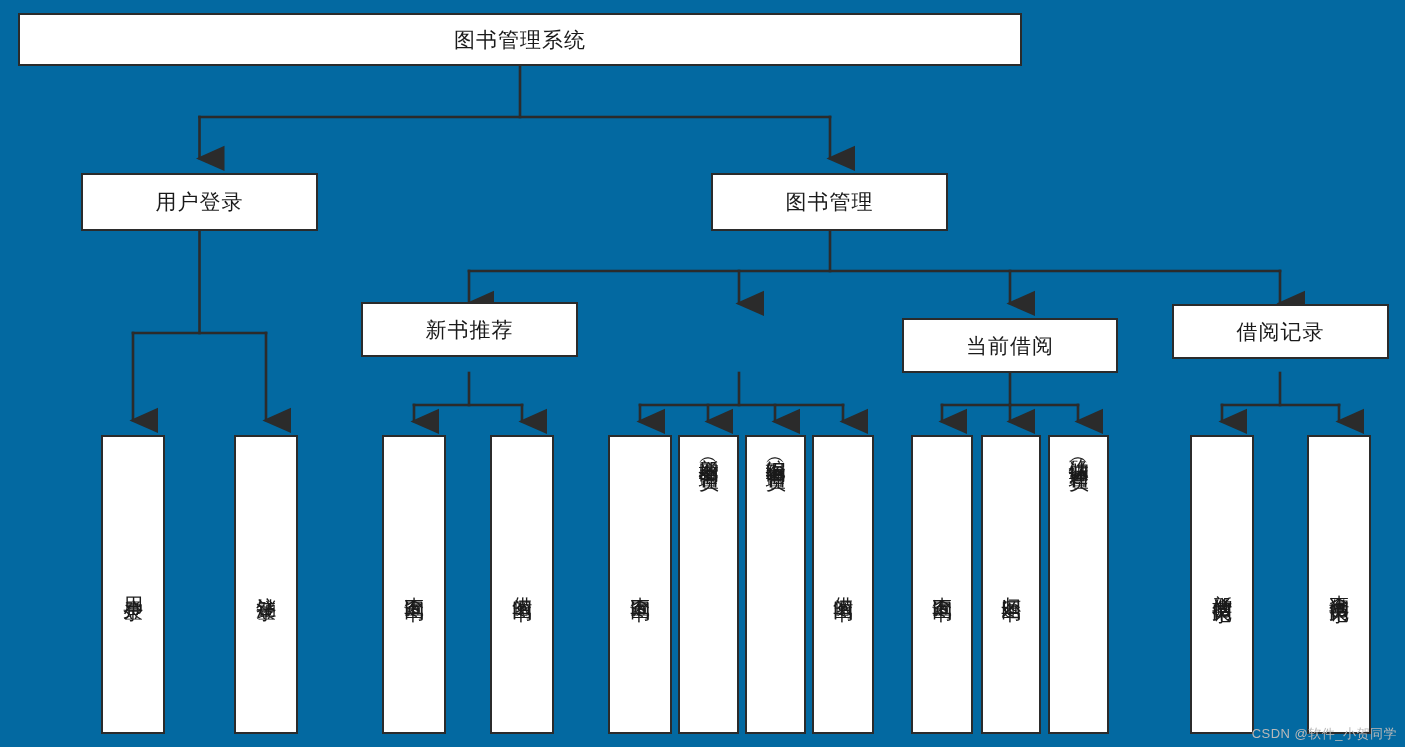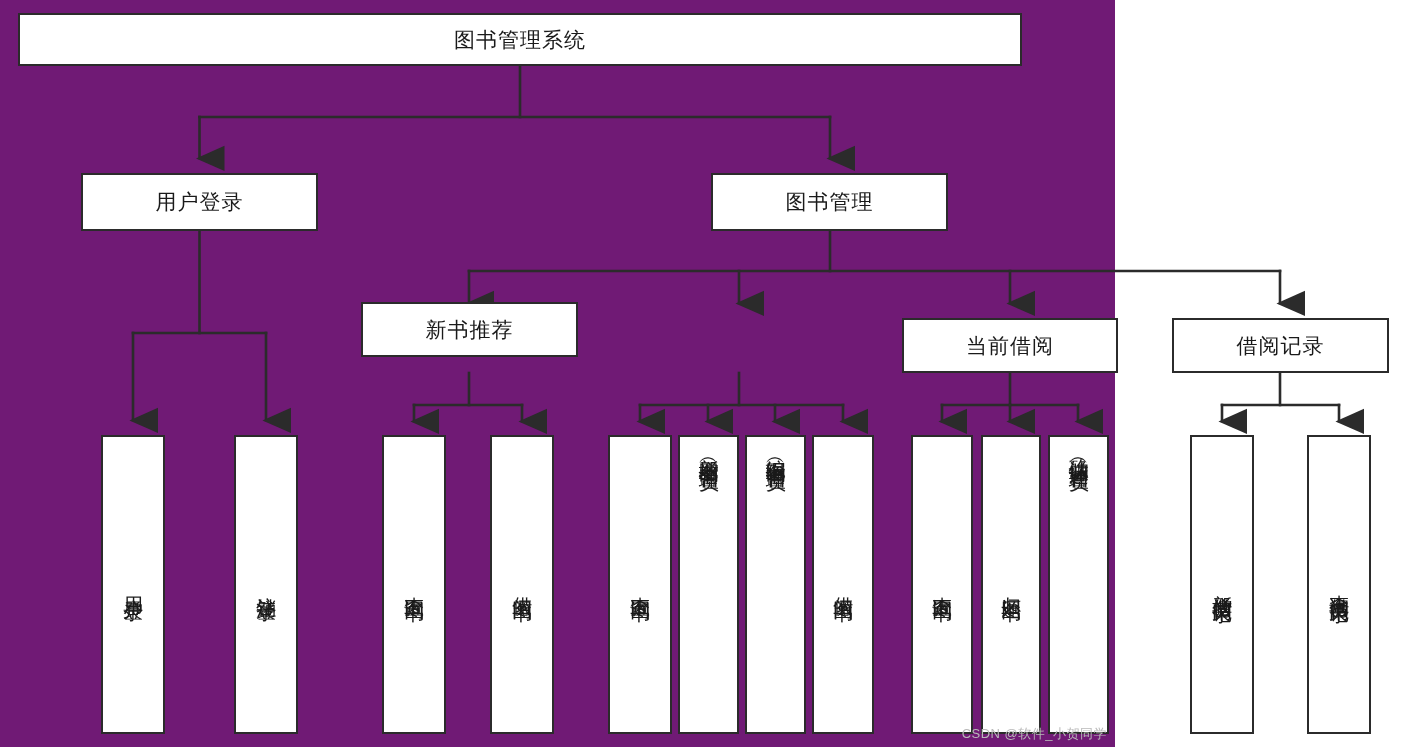--- a/index.html
+++ b/index.html
@@ -1,18 +1,18 @@
 <!DOCTYPE html>
 <html><head>
 <meta charset="utf-8">
 <style>
   html,body{margin:0;padding:0;background:#ffffff;}
   body{width:1405px;height:747px;overflow:hidden;
        font-family:"Liberation Sans","DejaVu Sans",sans-serif;}
-  #stage{position:relative;width:1115px;height:747px;background:#701a75;}
+  #stage{position:relative;width:1405px;height:747px;background:#0369a1;}
   svg#wires{position:absolute;left:0;top:0;width:1405px;height:747px;}
 
   .node{position:absolute;box-sizing:border-box;background:#ffffff;
         border:2px solid #2b2b2b;display:flex;align-items:center;
         justify-content:center;color:#1a1a1a;}
   .node.h{font-size:21px;letter-spacing:1px;}
   .node.v{font-size:20px;padding:6px 2px;line-height:1.18;
           align-items:flex-start;}
   .node.v .vt{writing-mode:vertical-rl;text-orientation:upright;
               white-space:nowrap;letter-spacing:2px;}
@@ -87,21 +87,21 @@
   <div class="node h" style="left:711px;top:173px;width:237px;height:58px;">
     <span>图书管理</span>
   </div>
 
   <div class="node h" style="left:361px;top:302px;width:217px;height:55px;">
     <span>新书推荐</span>
   </div>
   <div class="node h" style="left:902px;top:318px;width:216px;height:55px;">
     <span>当前借阅</span>
   </div>
-  <div class="node h" style="left:1172px;top:318px;width:217px;height:55px;">
+  <div class="node h" style="left:1172px;top:304px;width:217px;height:55px;">
     <span>借阅记录</span>
   </div>
 
   <div class="node v mid" style="left:101px;top:435px;width:64px;height:299px;">
     <span class="vt">用户登录</span>
   </div>
   <div class="node v mid" style="left:234px;top:435px;width:64px;height:299px;">
     <span class="vt">注销登录</span>
   </div>
 

